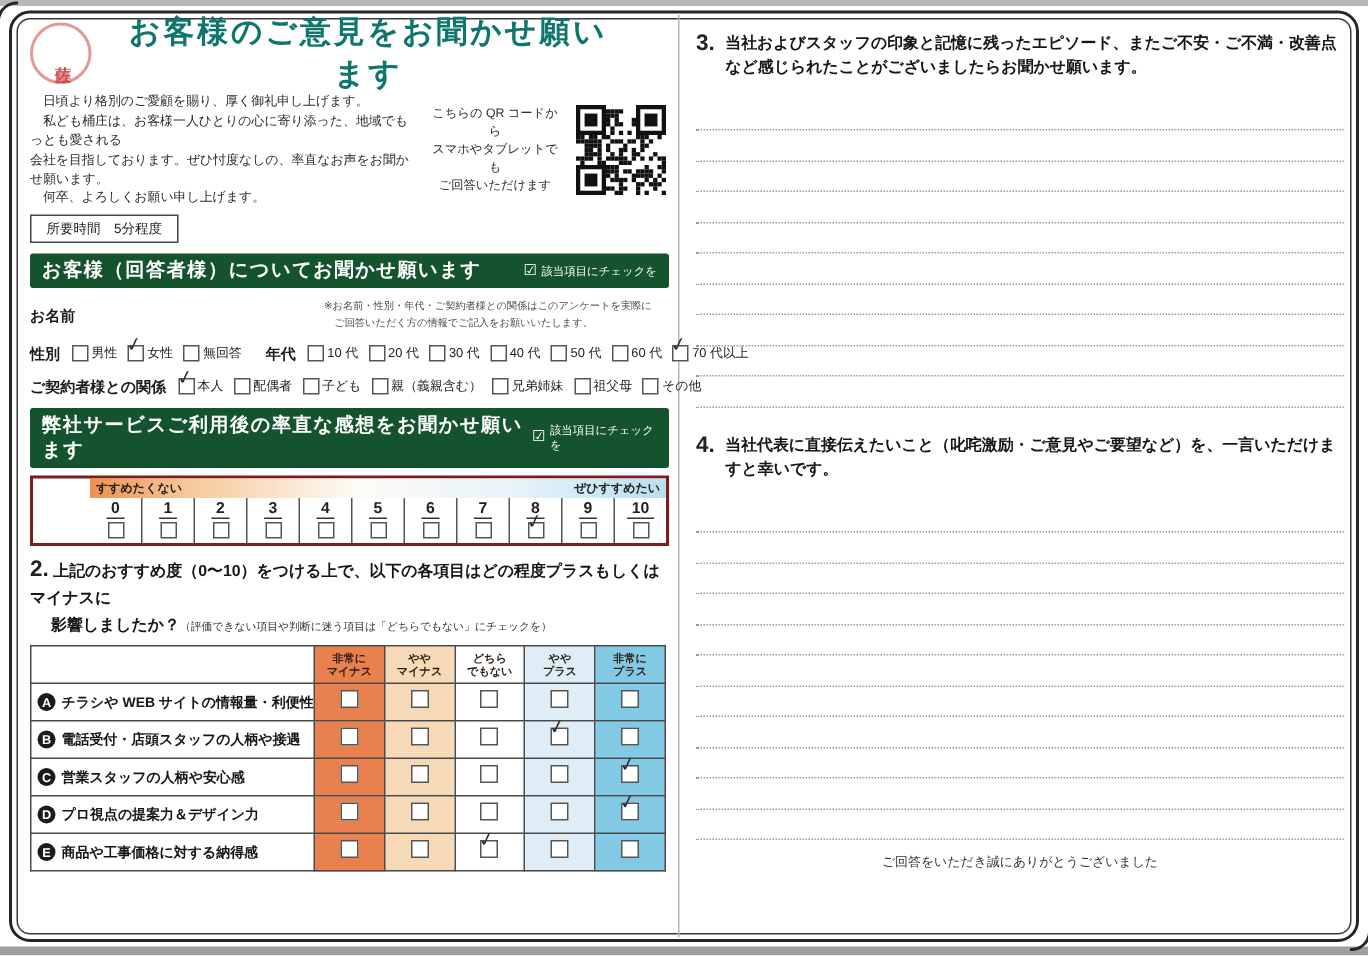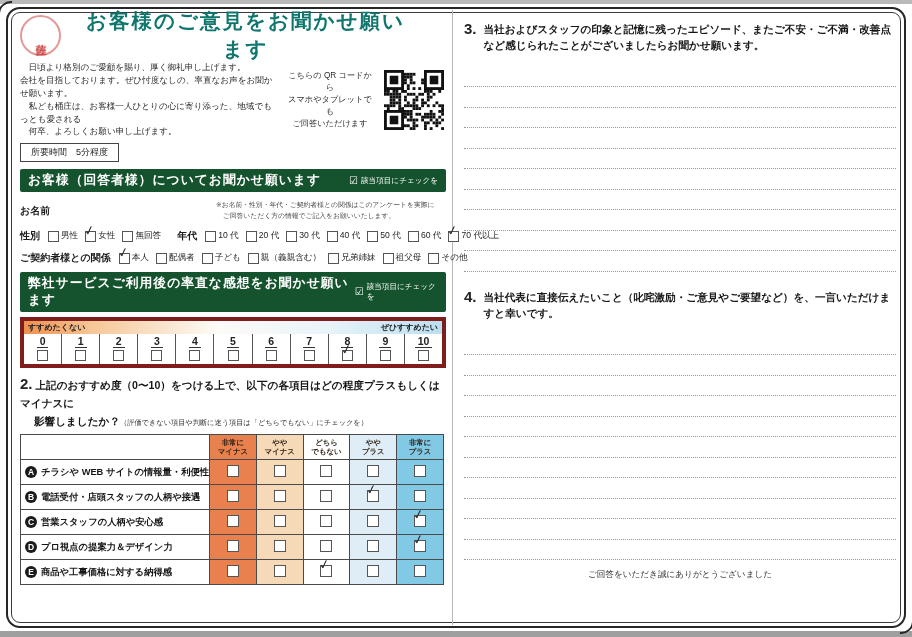--- a/index.html
+++ b/index.html
@@ -43,31 +43,31 @@
   .secbar .badge{font-size:7.6px;display:flex;align-items:center;gap:3px;color:#fff;}
   .badge .badge-check{font-size:10px;line-height:1;}
 
   
   .name-row{display:flex;justify-content:space-between;margin-top:8px;align-items:center;}
   .field-label{font-weight:bold;font-size:10px;color:#1c1c1c;}
   .name-note{font-size:6.8px;color:#4a4a4a;line-height:1.5;text-align:left;width:230px;}
   .opts-row{display:flex;align-items:center;gap:6px;margin-top:8px;flex-wrap:nowrap;}
   .opts-row .field-label{flex:0 0 auto;margin-right:2px;}
   .optgroup{display:flex;align-items:center;gap:7px;flex-wrap:nowrap;}
-  .opt{display:inline-flex;align-items:flex-end;gap:2px;font-size:8.6px;color:#1d1d1d;white-space:nowrap;}
+  .opt{display:inline-flex;align-items:flex-start;gap:2px;font-size:8.6px;color:#1d1d1d;white-space:nowrap;}
   .cb{position:relative;display:inline-block;width:9px;height:9px;border:1px solid #555;background:#fff;flex:0 0 9px;}
   .tick{position:absolute;left:-2px;top:-8px;font-size:13px;color:#2a2a30;font-weight:600;transform:rotate(-12deg);line-height:1;}
 
   
   .q-line{margin-top:8px;}
   .qnum{font-size:15px;font-weight:bold;margin-right:3px;}
   .q1-text{font-size:10.6px;font-weight:bold;color:#161616;}
   .brand{font-size:13.5px;font-weight:800;letter-spacing:.5px;}
   .q-note{font-size:7.2px;color:#333;margin:2px 0 0 14px;}
-  .scale-wrap{margin-top:5px;border:4px solid #7f1d1d;}
+  .scale-wrap{margin-top:5px;border:2px solid #7f1d1d;padding-left:38px;}
   .scale-grad{display:flex;justify-content:space-between;align-items:center;height:13px;padding:0 4px;
     background:linear-gradient(90deg,#ef8f4f 0%,#f6c696 16%,#fdfbf6 46%,#e9f4fa 72%,#badff1 100%);
     font-size:8px;font-weight:bold;color:#1d1d1d;}
   .scale-cells{display:flex;}
   .scale-cell{flex:1;display:flex;flex-direction:column;align-items:center;border-left:1px solid #555;padding:1px 0 3px;}
   .scale-cell:first-child{border-left:none;}
   .scale-num{font-weight:bold;font-size:10.5px;border-bottom:1px solid #333;padding:0 3px;line-height:1.15;}
   .scale-cell .cb{margin-top:2px;}
 
   
@@ -110,22 +110,22 @@
   <div class="hdr">
     <div class="stamp">
         <span>佐藤</span>
       </div>
     <div class="main-title">お客様のご意見をお聞かせ願います</div>
   </div>
 
   <div class="intro-row">
     <div class="intro-text">
         <div>　日頃より格別のご愛顧を賜り、厚く御礼申し上げます。</div>
+        <div>　私ども桶庄は、お客様一人ひとりの心に寄り添った、地域でもっとも愛される</div>
         <div>会社を目指しております。ぜひ忖度なしの、率直なお声をお聞かせ願います。</div>
-        <div>　私ども桶庄は、お客様一人ひとりの心に寄り添った、地域でもっとも愛される</div>
         <div>　何卒、よろしくお願い申し上げます。</div>
       </div>
     <div class="qr-note">
         <div>こちらの QR コードから</div>
         <div>スマホやタブレットでも</div>
         <div>ご回答いただけます</div>
       </div>
     <div class="qr-box" id="qr"><svg width="60" height="60" xmlns="http://www.w3.org/2000/svg">
           <rect width="60" height="60" fill="#fff"></rect>
           <rect x="20" y="2.857142857142857" width="2.857142857142857" height="2.857142857142857" fill="#111"></rect>

